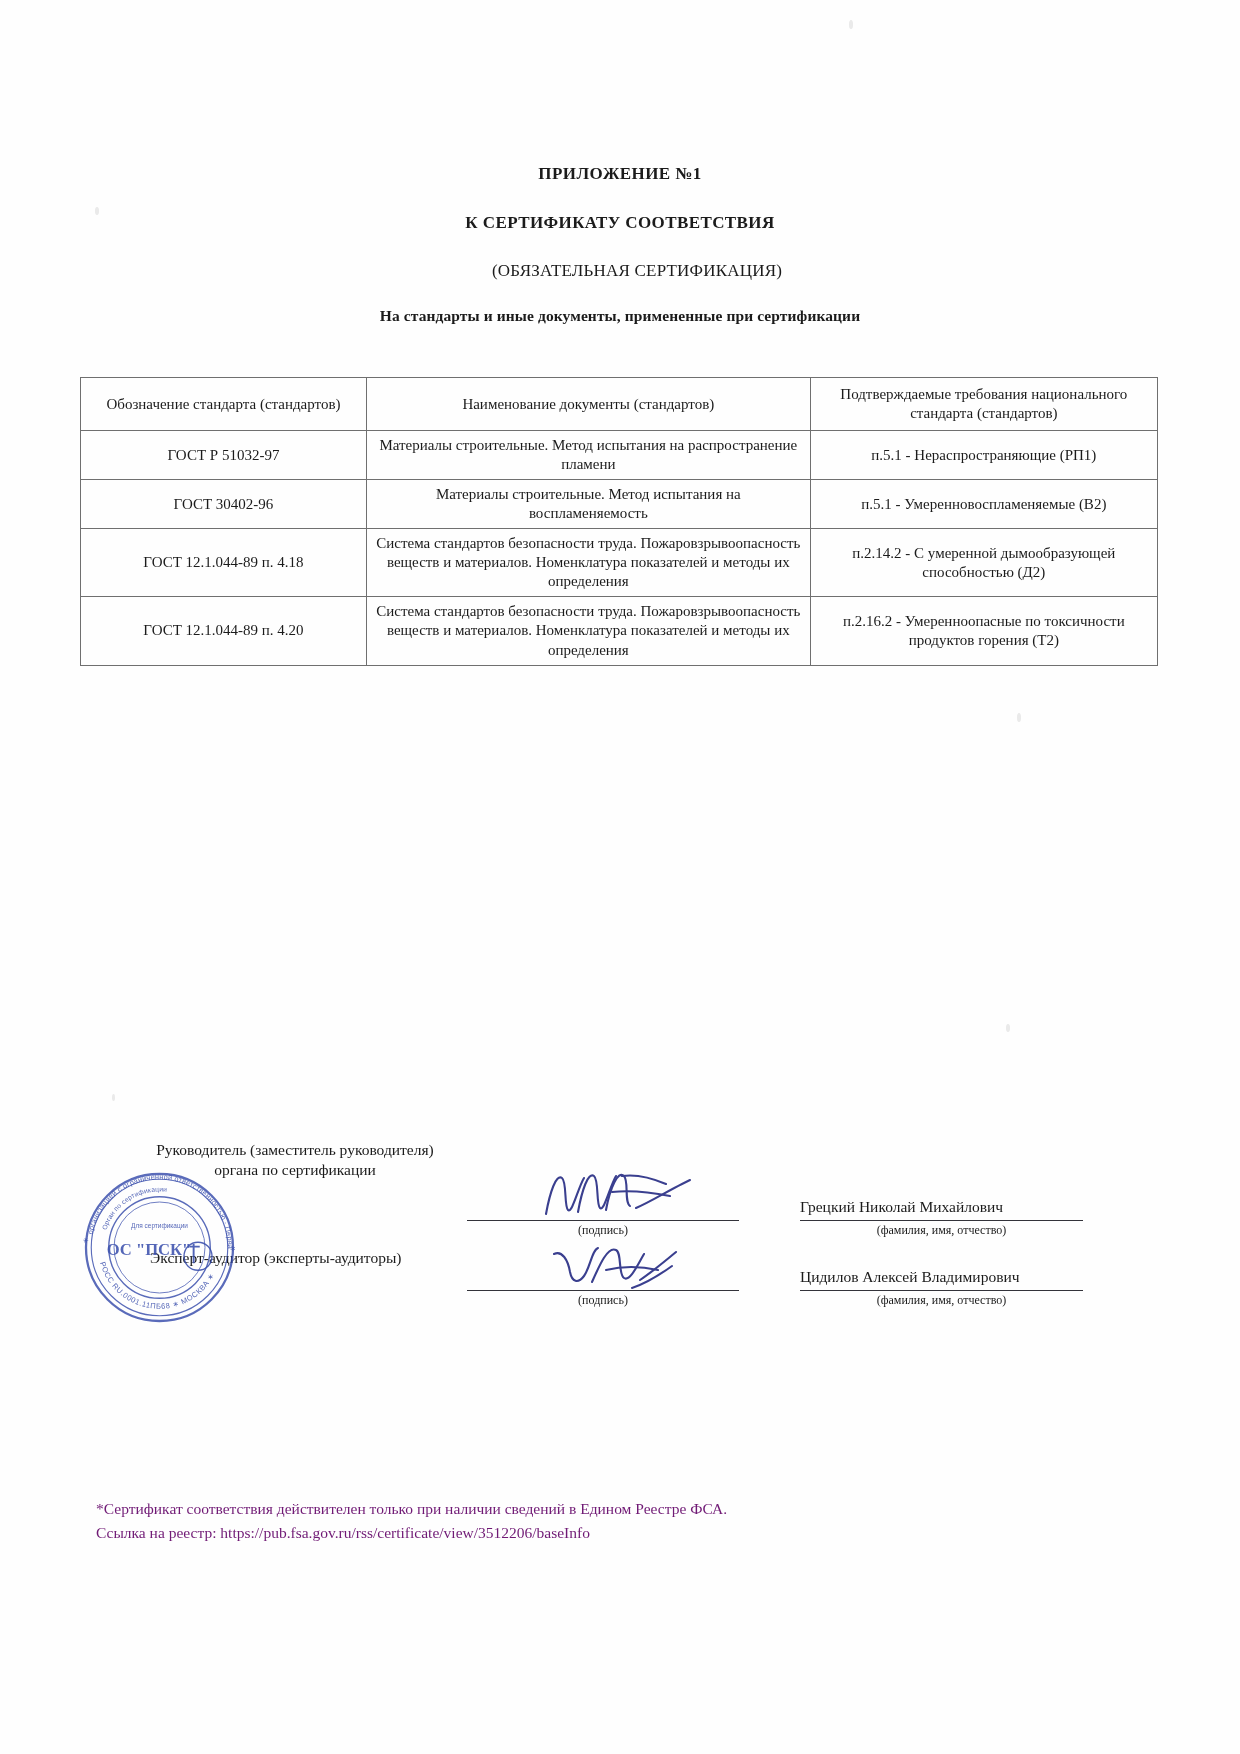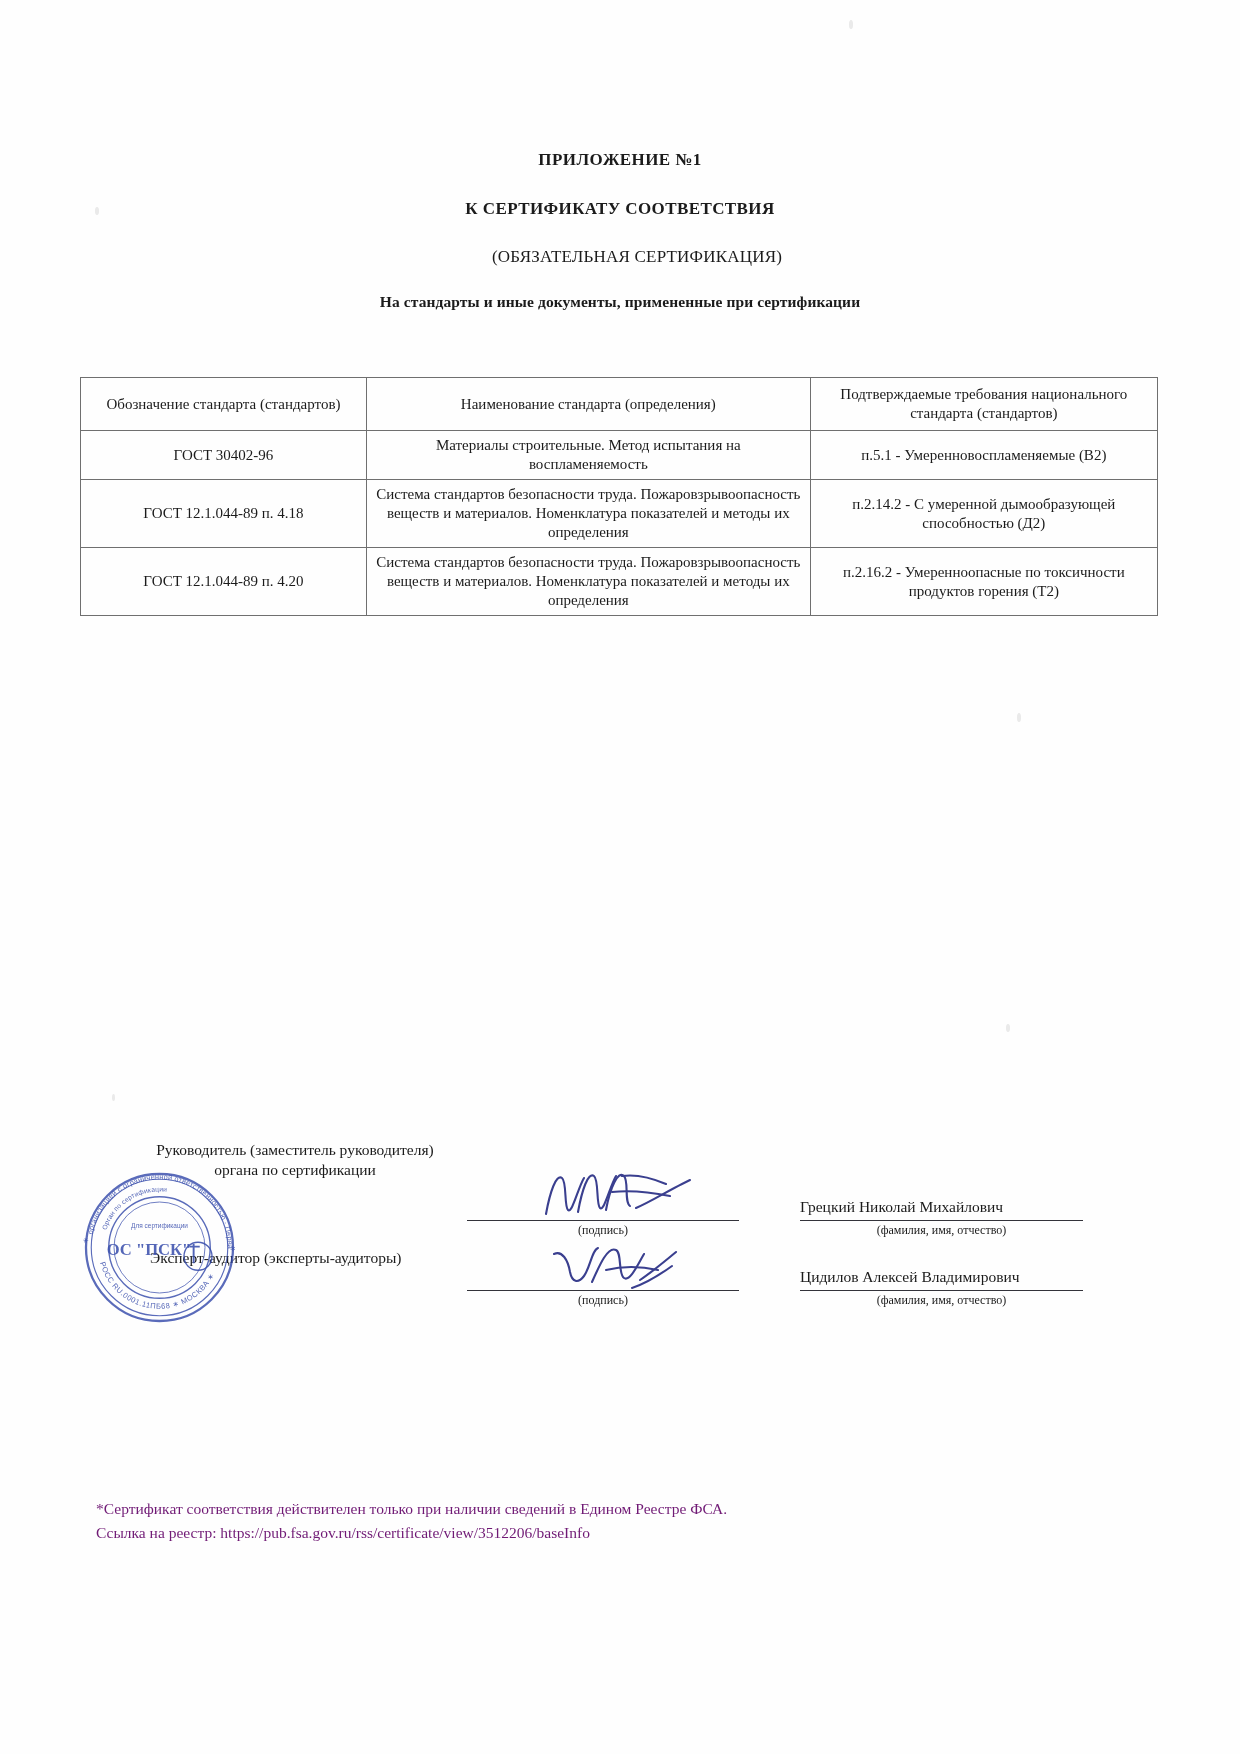--- a/index.html
+++ b/index.html
@@ -32,20 +32,21 @@
     position: absolute;
     left: 0;
     right: 0;
     top: 150px;
     text-align: center;
   }
   .title-1 {
     font-size: 17px;
     font-weight: bold;
     letter-spacing: .4px;
+    margin-top: 14px;
   }
   .title-2 {
     font-size: 17px;
     font-weight: bold;
     margin-top: 29px;
     letter-spacing: .4px;
   }
   .title-3 {
     font-size: 17px;
     font-weight: bold;
@@ -178,25 +179,30 @@
     <div class="title-1">ПРИЛОЖЕНИЕ №1</div>
     <div class="title-2">К СЕРТИФИКАТУ СООТВЕТСТВИЯ</div>
     <div class="title-4">(ОБЯЗАТЕЛЬНАЯ СЕРТИФИКАЦИЯ)</div>
     <div class="table-caption">На стандарты и иные документы, примененные при сертификации</div>
   </div>
 
   <table class="std-table">
     <thead>
       <tr>
         <td class="col-a">Обозначение стандарта (стандартов)</td>
-        <td class="col-b">Наименование стандарта (определения)</td>
+        <td class="col-b">Наименование документы (стандартов)</td>
         <td class="col-c">Подтверждаемые требования национального стандарта (стандартов)</td>
       </tr>
     </thead>
     <tbody>
+      <tr>
+        <td>ГОСТ Р 51032-97</td>
+        <td>Материалы строительные. Метод испытания на распространение пламени</td>
+        <td>п.5.1 - Нераспространяющие (РП1)</td>
+      </tr>
       <tr>
         <td>ГОСТ 30402-96</td>
         <td>Материалы строительные. Метод испытания на воспламеняемость</td>
         <td>п.5.1 - Умеренновоспламеняемые (В2)</td>
       </tr>
       <tr>
         <td>ГОСТ 12.1.044-89 п. 4.18</td>
         <td>Система стандартов безопасности труда. Пожаровзрывоопасность веществ и материалов. Номенклатура показателей и методы их определения</td>
         <td>п.2.14.2 - С умеренной дымообразующей способностью (Д2)</td>
       </tr>

